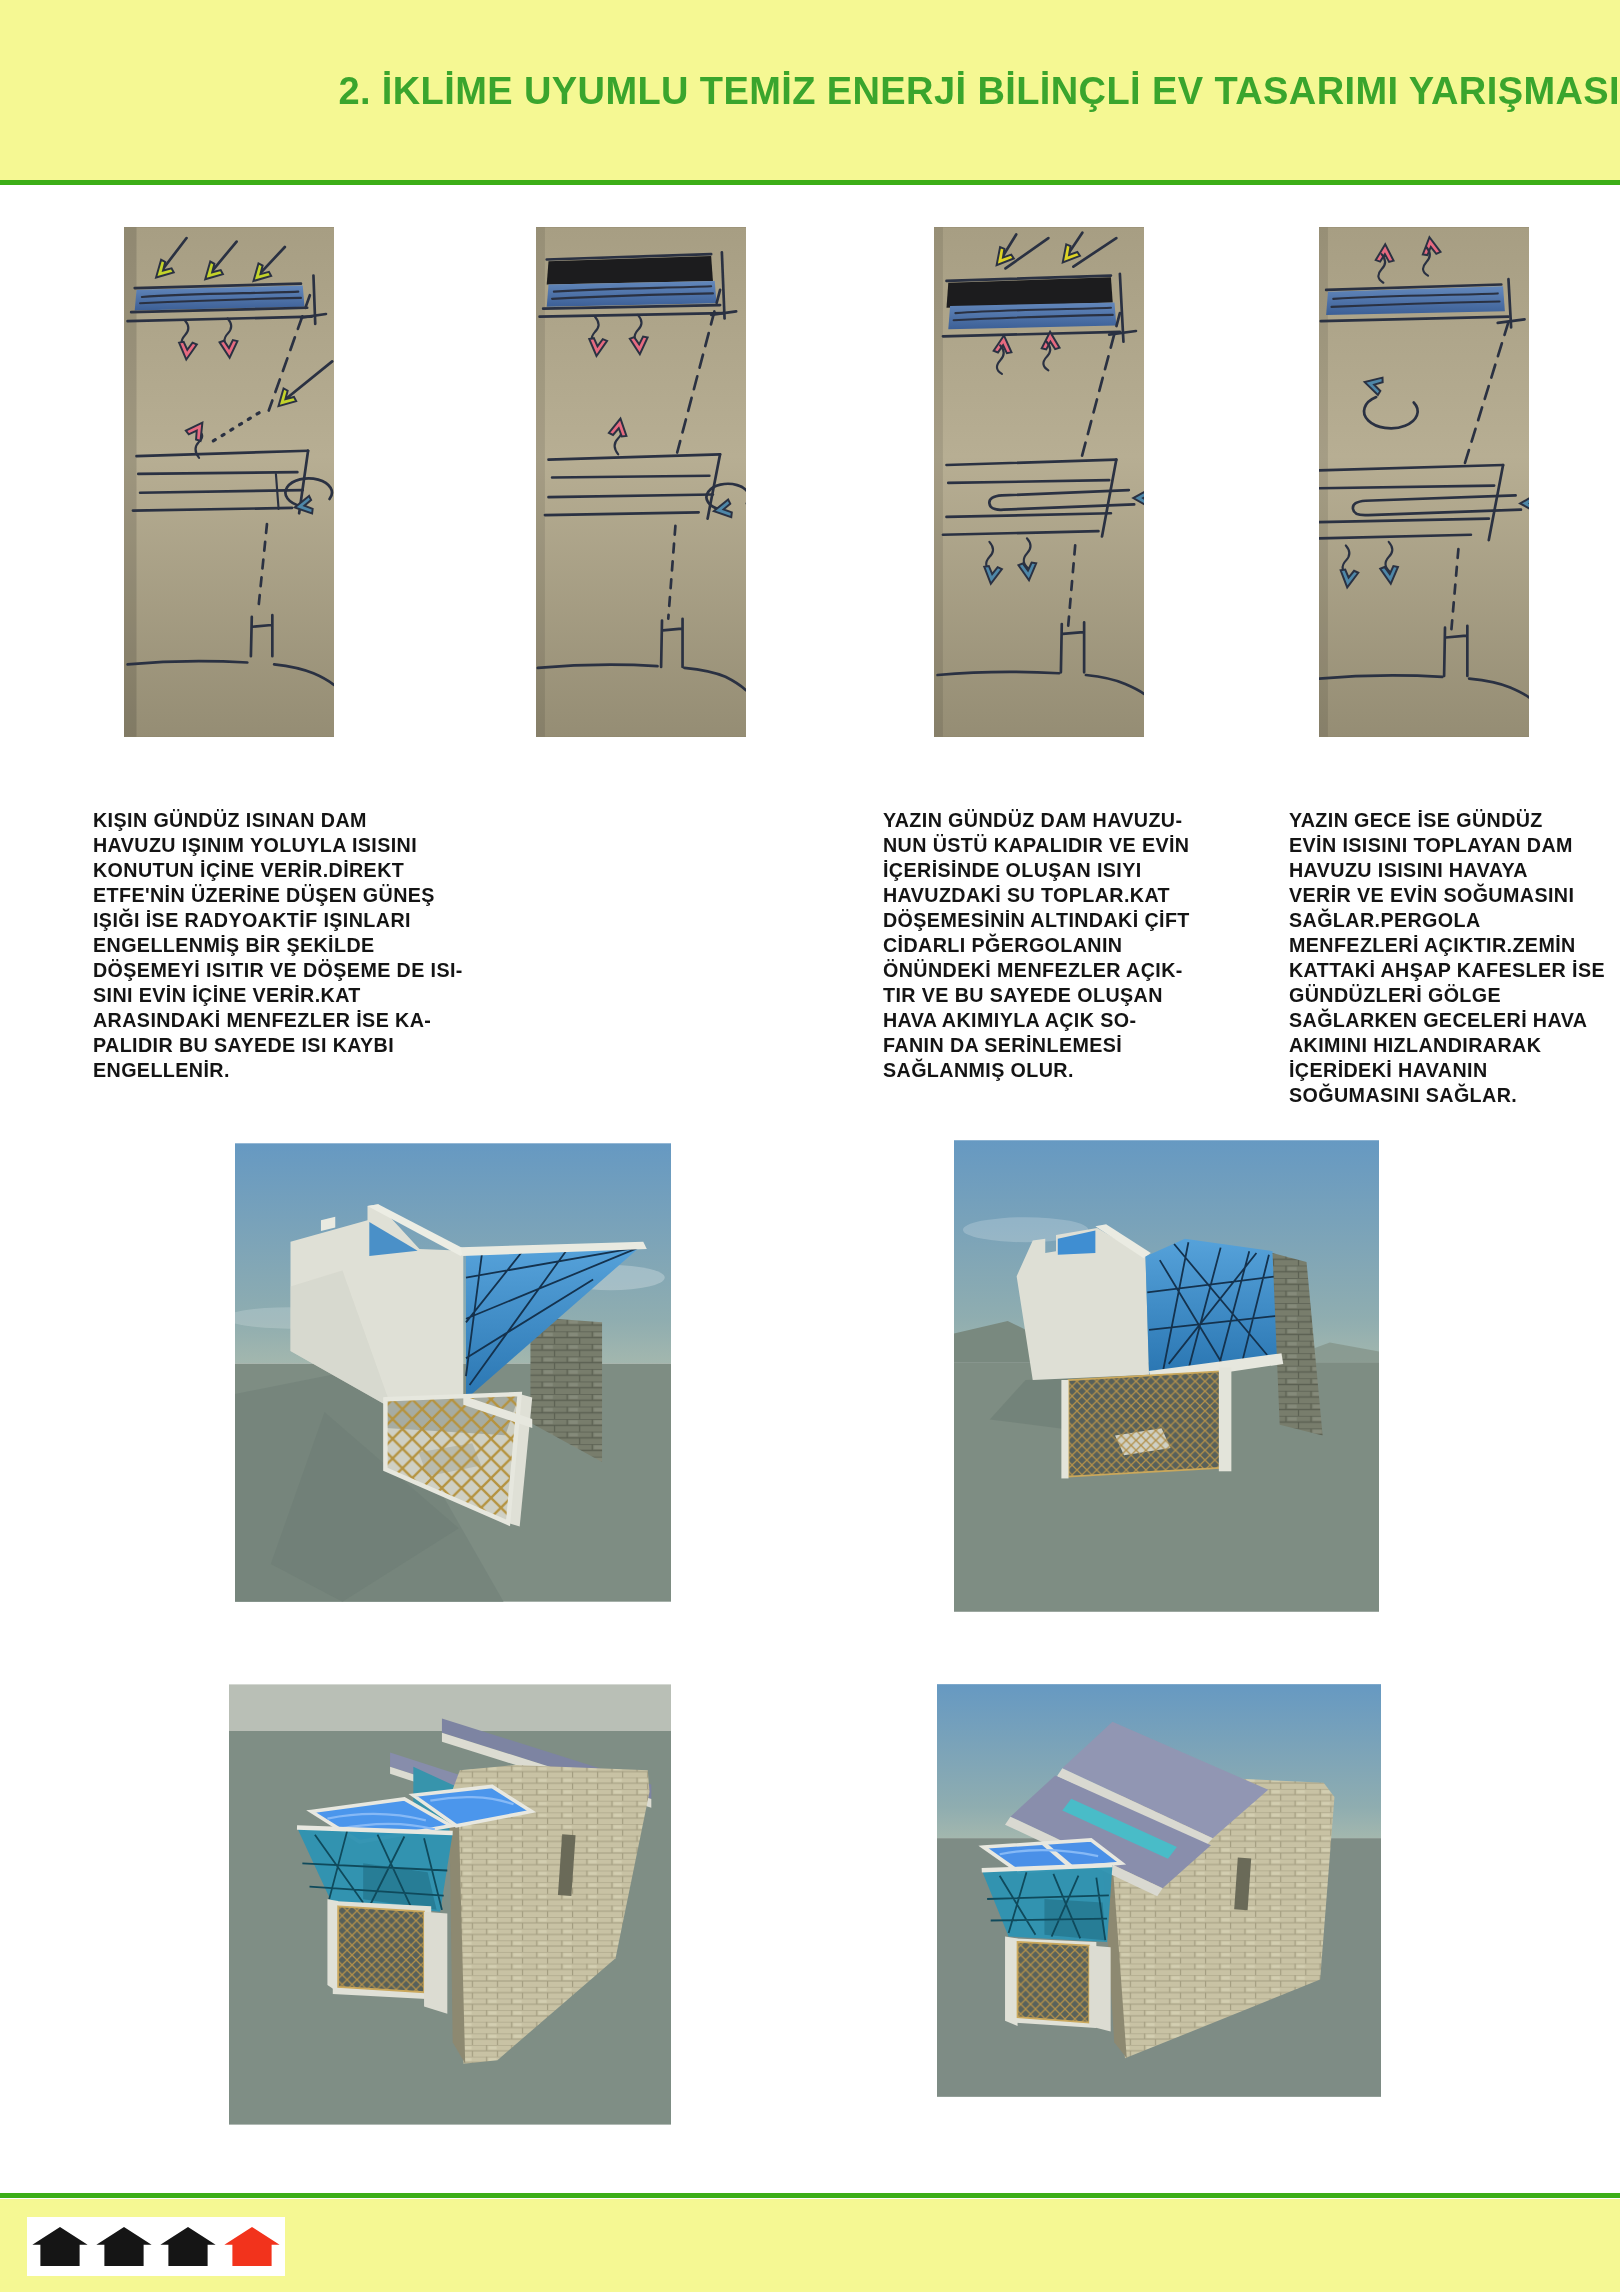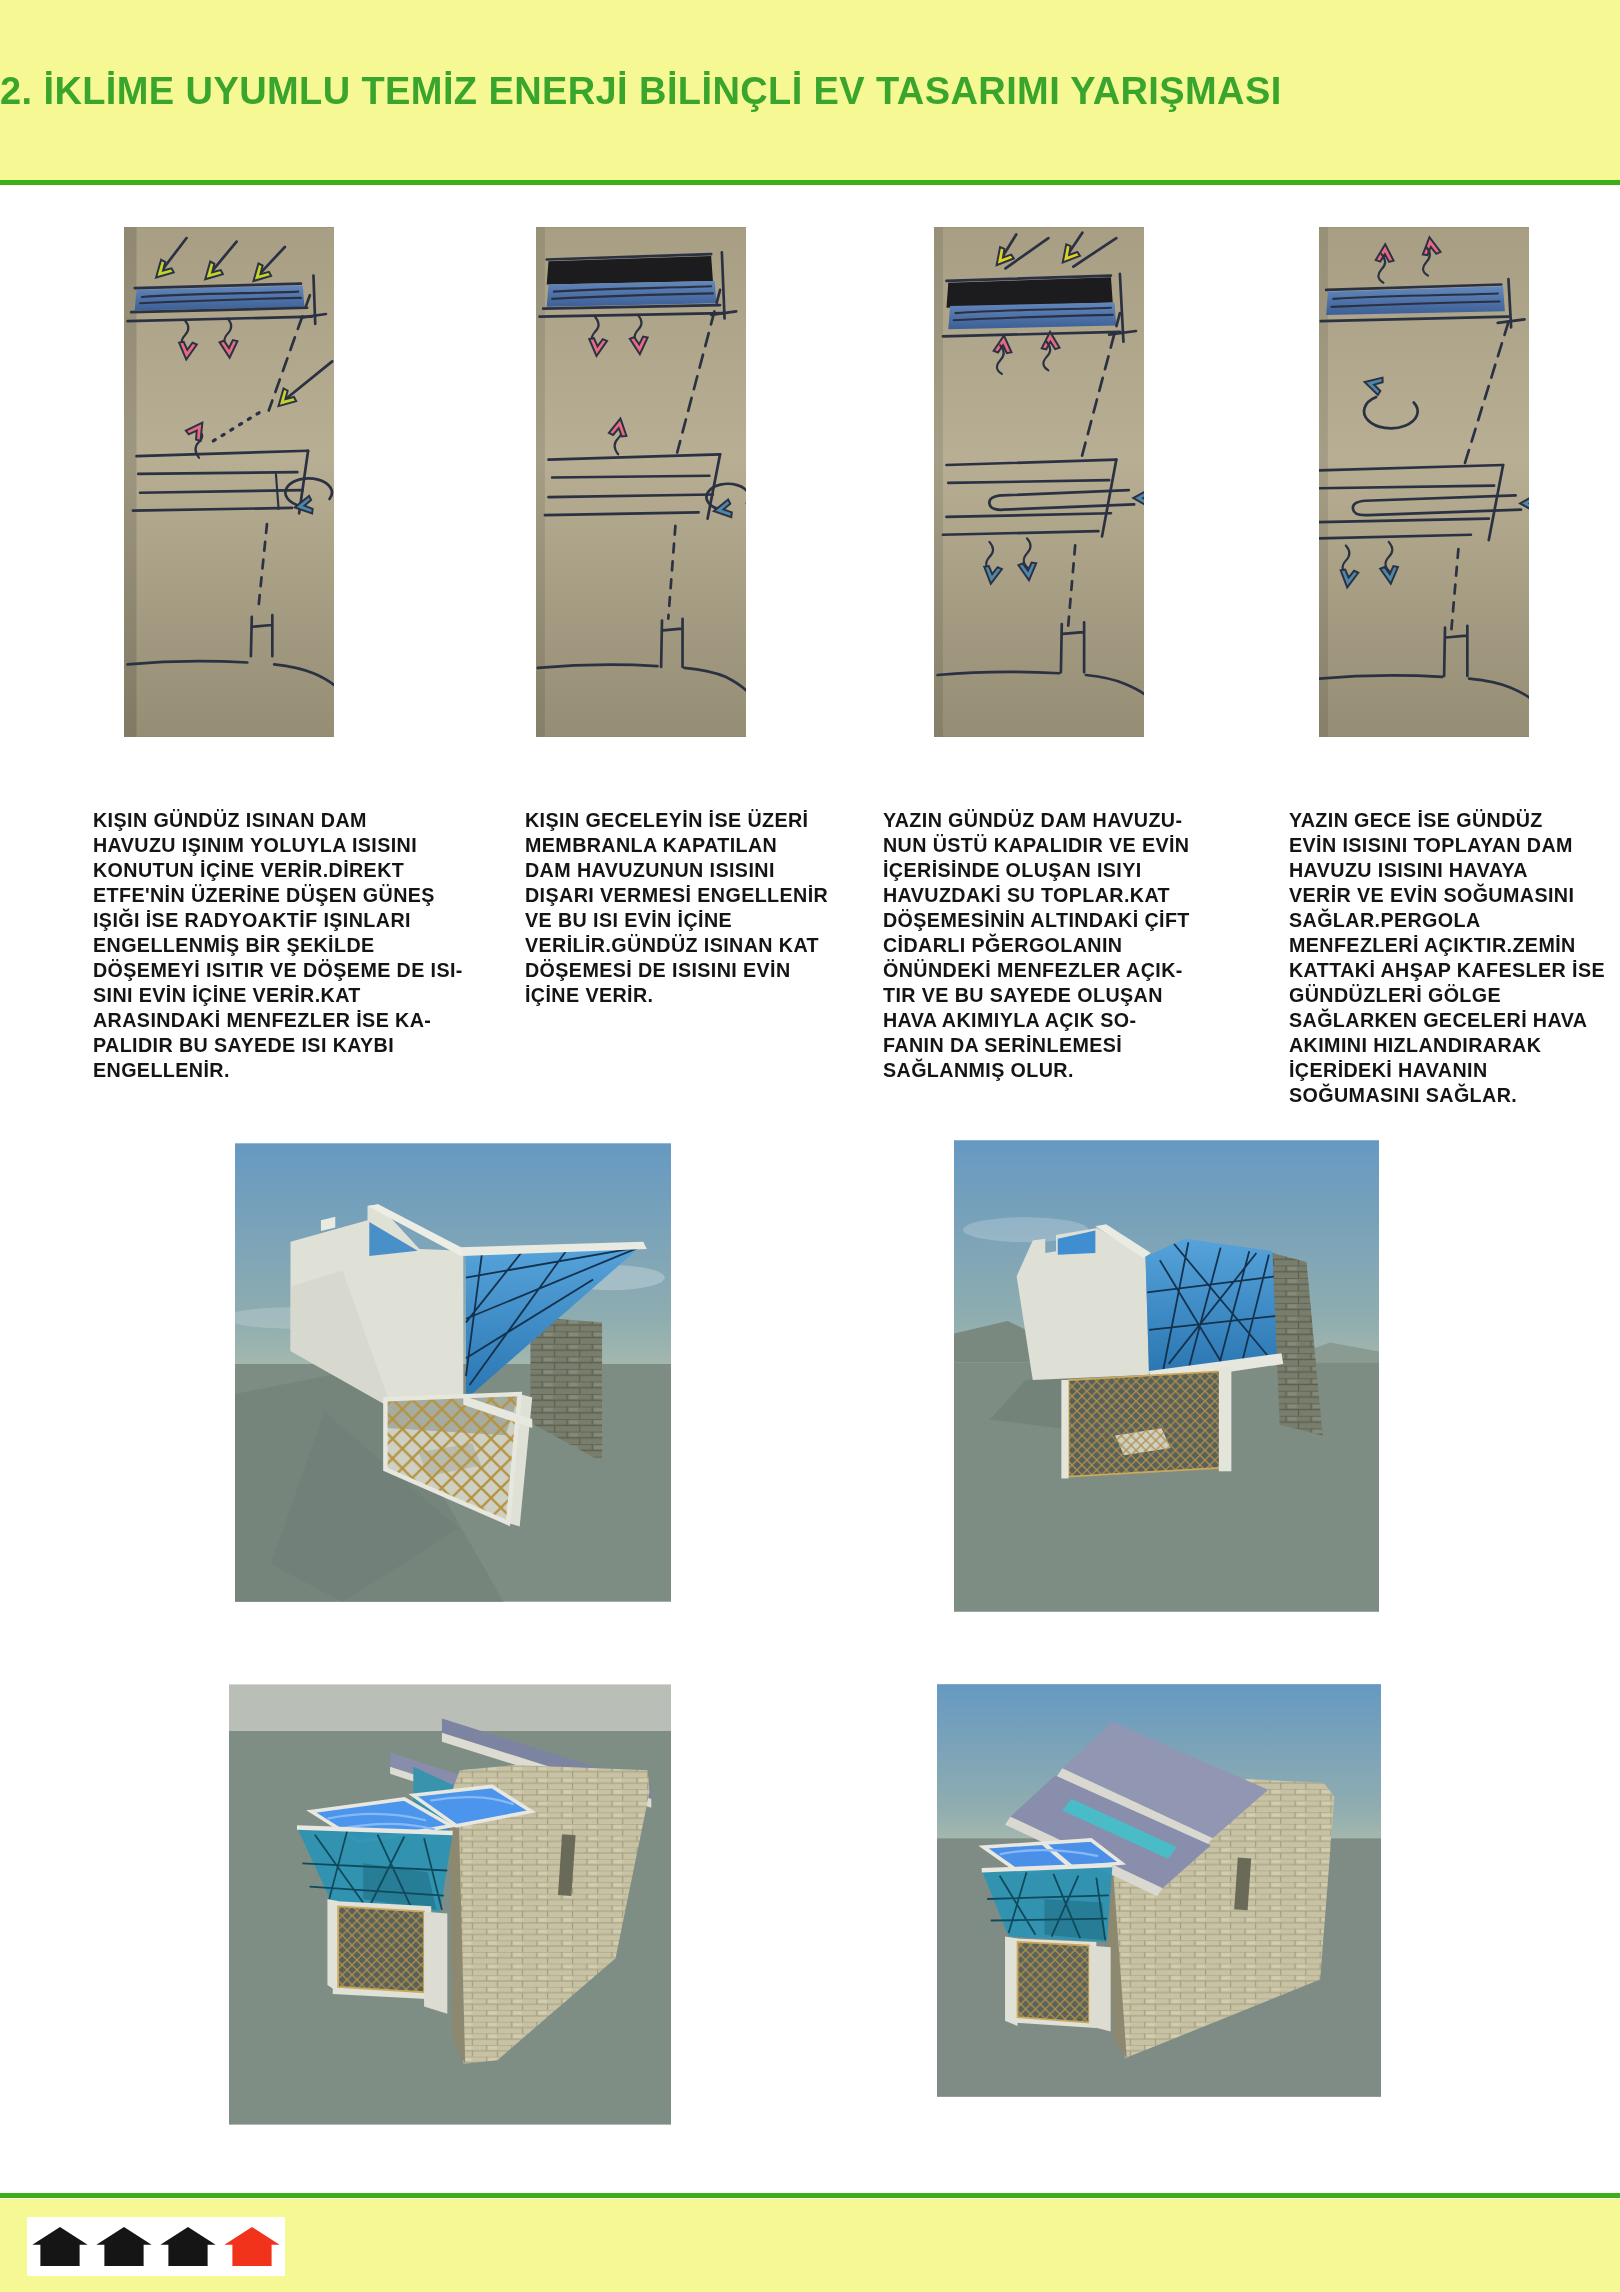--- a/index.html
+++ b/index.html
@@ -13,21 +13,21 @@
   html,body{margin:0;padding:0;background:#888;}
   .page{
     position:relative;width:1620px;height:2293px;
     background:var(--page-bg);overflow:hidden;
     font-family:"Liberation Sans",sans-serif;
   }
   
   .header{position:absolute;left:0;top:0;width:1620px;height:180px;background:var(--header-bg);}
   .title{
     position:absolute;left:0;top:70px;width:100%;margin:0;
-    text-align:left;font-size:38px;font-weight:bold;letter-spacing:0.4px;
+    text-align:right;font-size:38px;font-weight:bold;letter-spacing:0.4px;
     color:var(--title-green);
   }
   .rule{position:absolute;left:0;width:1620px;height:5.4px;background:var(--rule-green);}
   .rule-top{top:180px;}
   .rule-bottom{top:2193px;}
   
   .sketch{position:absolute;top:227px;width:210px;height:510px;margin:0;box-shadow:0 0 0 0.9px #8a8168 inset;}
   .sketch svg{display:block;width:100%;height:100%;}
   .s1{left:124px;} .s2{left:536px;} .s3{left:934px;} .s4{left:1319px;}
   
@@ -266,28 +266,20 @@
 HAVUZU IŞINIM YOLUYLA ISISINI
 KONUTUN İÇİNE VERİR.DİREKT
 ETFE'NİN ÜZERİNE DÜŞEN GÜNEŞ
 IŞIĞI İSE RADYOAKTİF IŞINLARI
 ENGELLENMİŞ BİR ŞEKİLDE
 DÖŞEMEYİ ISITIR VE DÖŞEME DE ISI-
 SINI EVİN İÇİNE VERİR.KAT
 ARASINDAKİ MENFEZLER İSE KA-
 PALIDIR BU SAYEDE ISI KAYBI
 ENGELLENİR.</p>
-  <p class="desc d2">KIŞIN GECELEYİN İSE ÜZERİ
-MEMBRANLA KAPATILAN
-DAM HAVUZUNUN ISISINI
-DIŞARI VERMESİ ENGELLENİR
-VE BU ISI EVİN İÇİNE
-VERİLİR.GÜNDÜZ ISINAN KAT
-DÖŞEMESİ DE ISISINI EVİN
-İÇİNE VERİR.</p>
   <p class="desc d3">YAZIN GÜNDÜZ DAM HAVUZU-
 NUN ÜSTÜ KAPALIDIR VE EVİN
 İÇERİSİNDE OLUŞAN ISIYI
 HAVUZDAKİ SU TOPLAR.KAT
 DÖŞEMESİNİN ALTINDAKİ ÇİFT
 CİDARLI PĞERGOLANIN
 ÖNÜNDEKİ MENFEZLER AÇIK-
 TIR VE BU SAYEDE OLUŞAN
 HAVA AKIMIYLA AÇIK SO-
 FANIN DA SERİNLEMESİ

